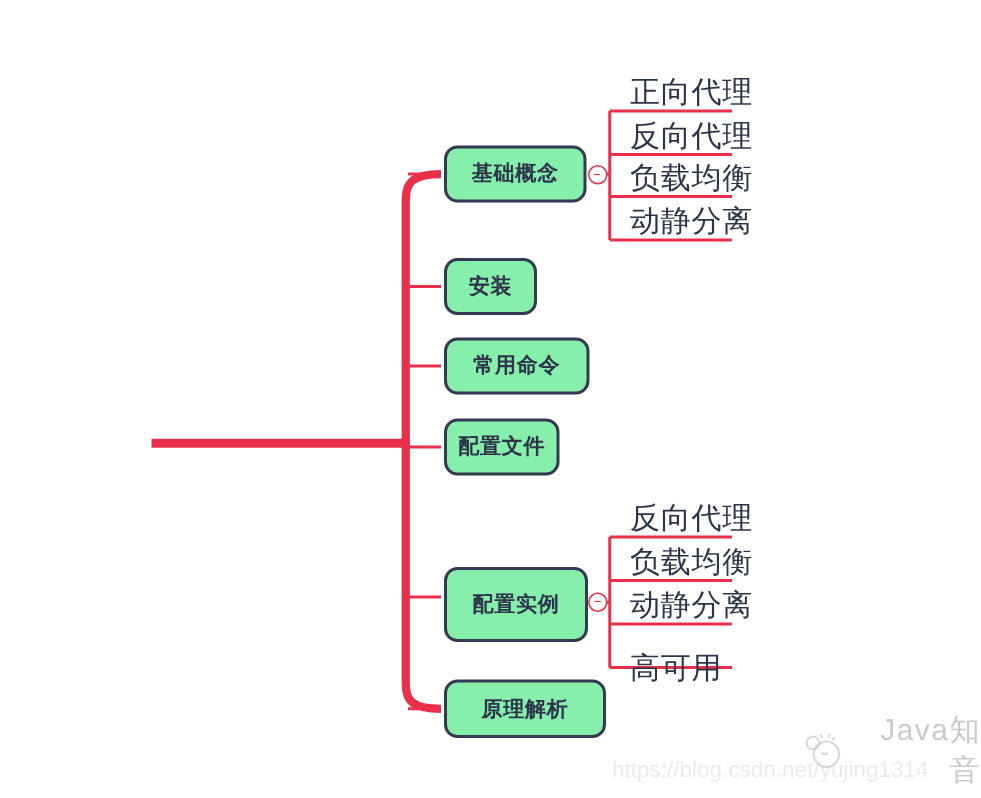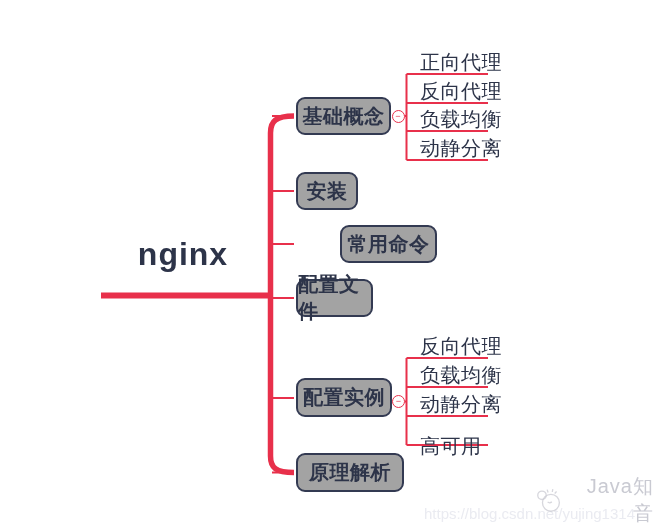--- a/index.html
+++ b/index.html
@@ -9,39 +9,39 @@
   .links path{fill:none;stroke:var(--accent,#e8304b);}
   .links .thick{stroke-width:5.5px;}
   .links .thin{stroke-width:2px;}
   .links rect{fill:var(--accent,#e8304b);}
   .root-label{
     position:absolute;left:98px;top:234px;width:170px;height:40px;
     font-size:32px;font-weight:bold;color:var(--node-text,#2d3449);
     text-align:center;line-height:40px;letter-spacing:1px;
   }
   .topic{
-    position:absolute;box-sizing:border-box;background:#a3a3a3;
+    position:absolute;box-sizing:border-box;background:#86efac;
     border:2px solid var(--node-border,#333a52);border-radius:9px;
     display:flex;align-items:center;justify-content:center;
-    font-size:20px;font-weight:bold;color:var(--node-text,#2d3449);
+    font-size:14px;font-weight:bold;color:var(--node-text,#2d3449);
     letter-spacing:0.5px;z-index:2;
   }
   .collapse{
     position:absolute;width:13px;height:13px;box-sizing:border-box;
     border:1.5px solid var(--accent,#e8304b);border-radius:50%;background:#fff;
     color:var(--accent,#e8304b);font-size:9px;line-height:9px;
     display:flex;align-items:center;justify-content:center;z-index:3;
   }
   .subtopic{
     position:absolute;height:20px;line-height:20px;
     font-size:20px;color:var(--node-text,#2d3449);letter-spacing:0.5px;
     white-space:nowrap;z-index:2;
   }
   .wm-url{
-    position:absolute;left:424px;top:505px;font-size:15px;
+    position:absolute;left:408px;top:505px;font-size:15px;
     color:var(--watermark-url,#e9eaf0);white-space:nowrap;
   }
   .brand{
     position:absolute;left:534px;top:486px;height:28px;
     display:flex;align-items:center;gap:7px;
   }
   .brand-text{font-size:20px;color:var(--watermark-text,#c6c7ce);letter-spacing:1px;text-align:right;}
   .brand-logo{display:block;}
   .brand-logo *{stroke:var(--watermark-text,#c6c7ce);fill:none;stroke-width:1.4;opacity:0.75;}
 </style>
@@ -56,27 +56,26 @@
 
     <path class="thick" d="M294 116 C276 116 270.5 121 270.5 133 L270.5 456 C270.5 468 276 472.5 294 472.5"></path>
 
     <path class="thin" d="M272 116 H294 M272 191 H294 M272 244 H294 M272 298 H294 M272 398 H294 M272 472.5 H294"></path>
 
     <path class="thin" d="M404.5 116 H406.5 M406.5 74 V160 M406.5 74 H488 M406.5 103 H488 M406.5 131 H488 M406.5 160 H488"></path>
 
     <path class="thin" d="M404.5 401.5 H406.5 M406.5 358 V445 M406.5 358 H488 M406.5 387 H488 M406.5 416 H488 M406.5 445 H488"></path>
   </svg>
 
-  <div class="root-label">nginx</div>
 
   <div class="topic" style="left:296px;top:97px;width:95px;height:38px;">基础概念</div>
   <div class="topic" style="left:296px;top:172px;width:62px;height:38px;">安装</div>
-  <div class="topic" style="left:296px;top:225px;width:97px;height:38px;margin-left:44px;">常用命令</div>
+  <div class="topic" style="left:296px;top:225px;width:97px;height:38px;">常用命令</div>
   <div class="topic" style="left:296px;top:279px;width:77px;height:38px;">配置文件</div>
-  <div class="topic" style="left:296px;top:378px;width:96px;height:39px;">配置实例</div>
+  <div class="topic" style="left:296px;top:378px;width:96px;height:50px;">配置实例</div>
   <div class="topic" style="left:296px;top:453px;width:108px;height:39px;">原理解析</div>
 
   <div class="collapse" style="left:391.5px;top:109.5px;">−</div>
   <div class="collapse" style="left:392px;top:395px;">−</div>
 
   <div class="subtopic" style="left:420px;top:52px;">正向代理</div>
   <div class="subtopic" style="left:420px;top:81px;">反向代理</div>
   <div class="subtopic" style="left:420px;top:109px;">负载均衡</div>
   <div class="subtopic" style="left:420px;top:138px;">动静分离</div>
 

